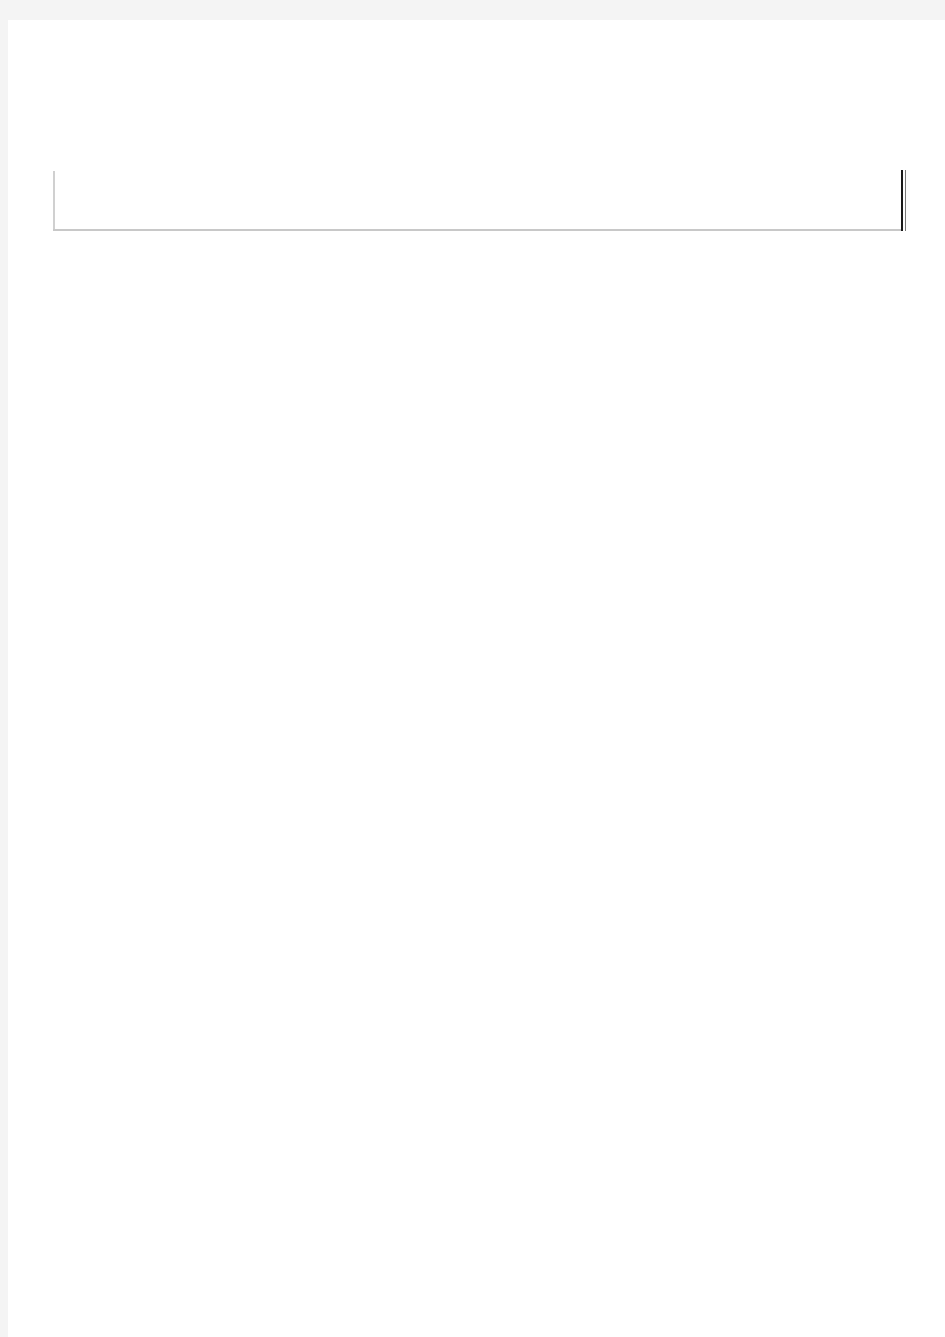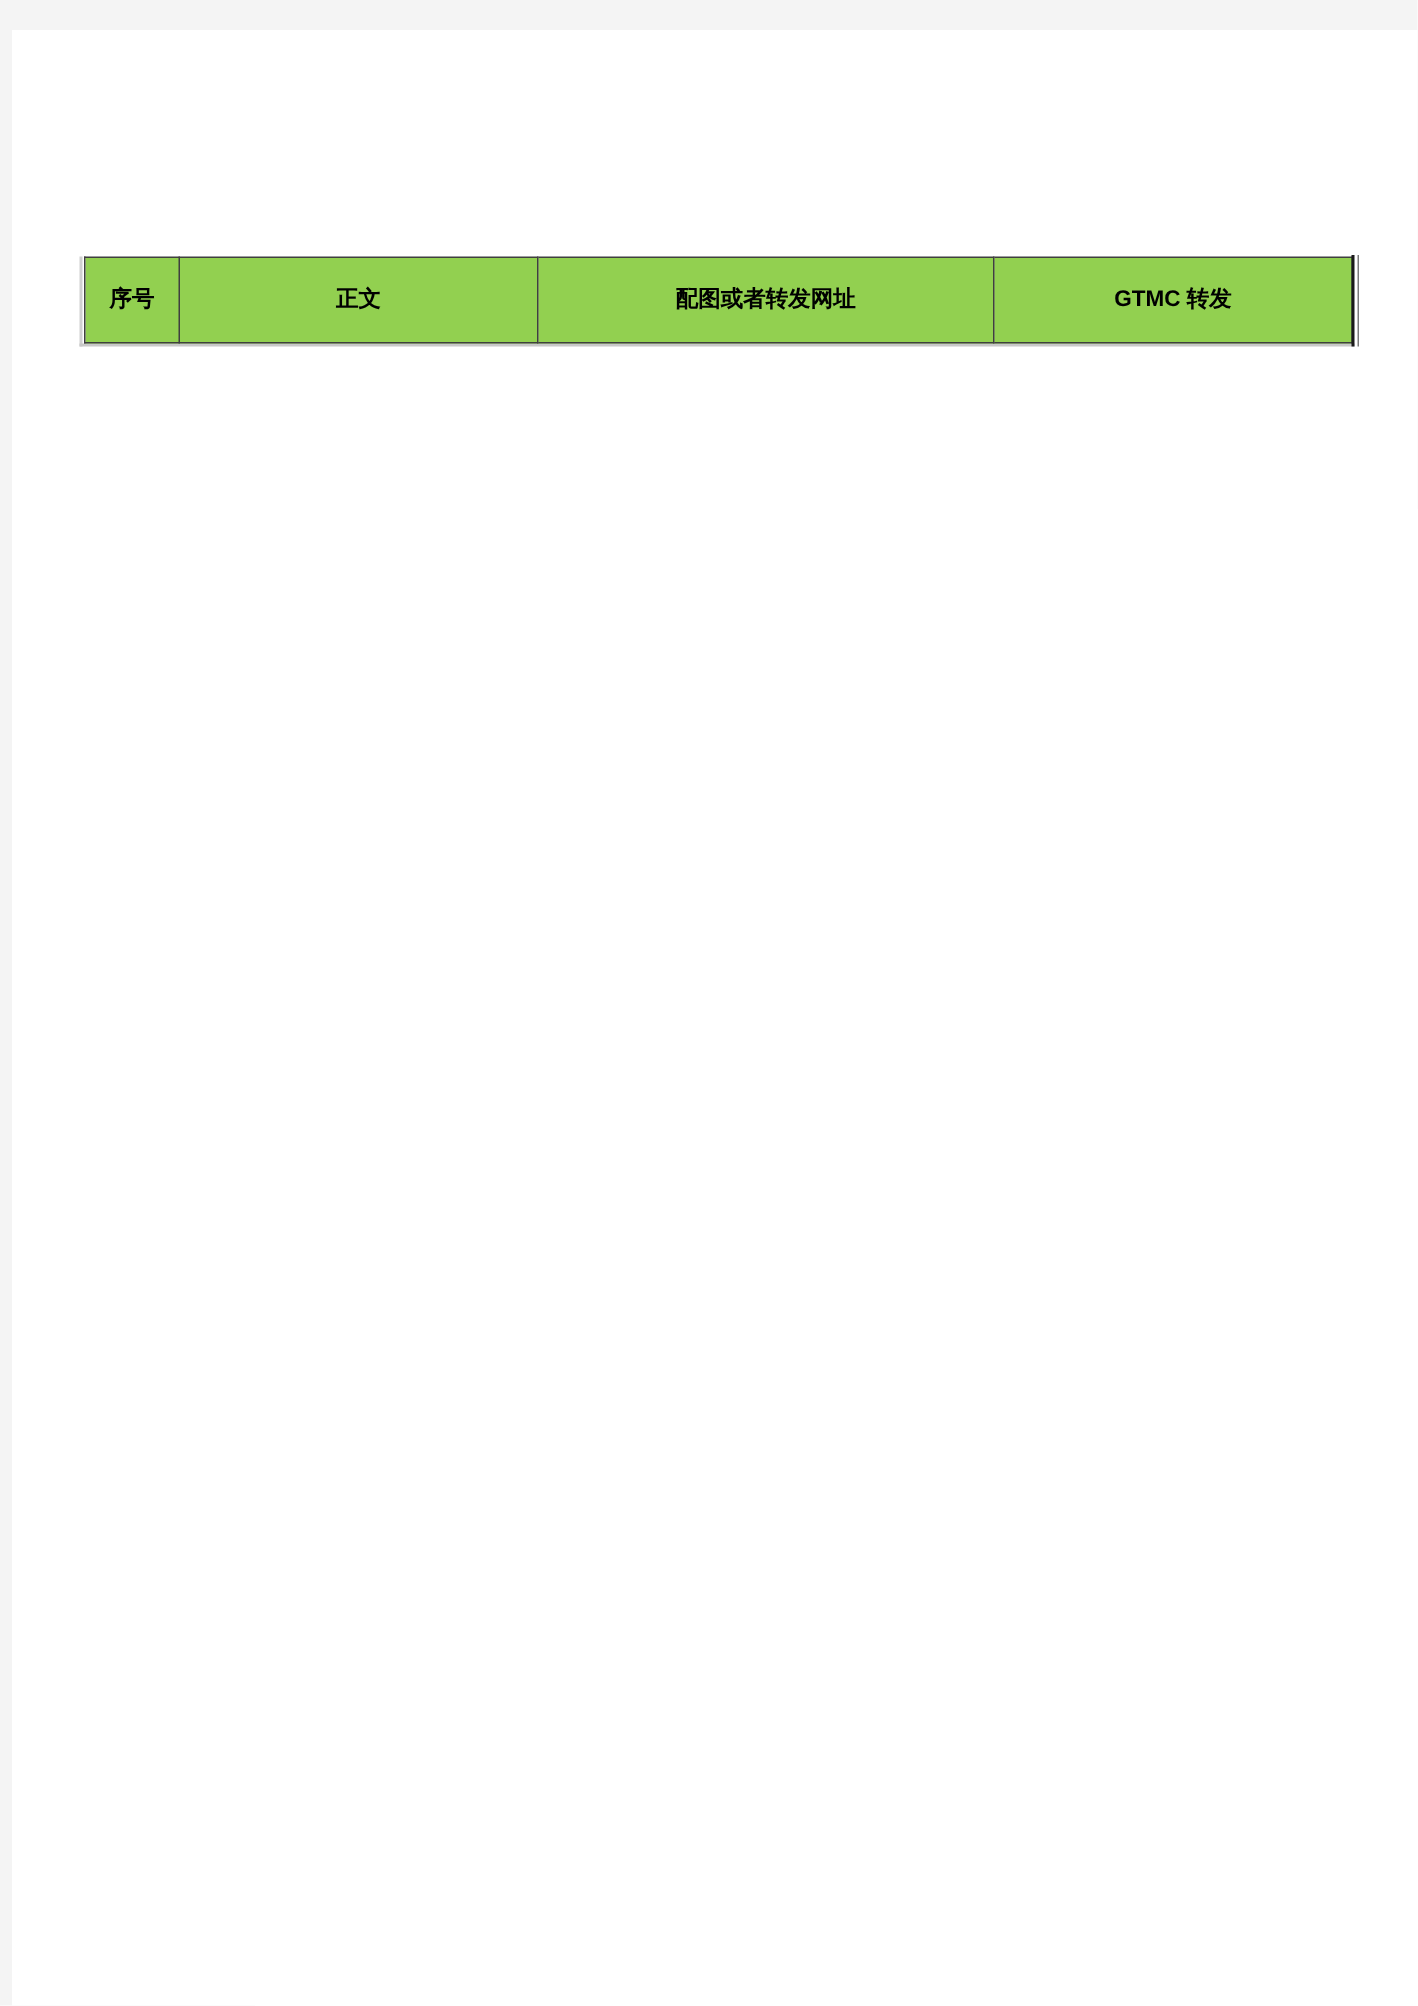--- a/index.html
+++ b/index.html
@@ -101,36 +101,19 @@
   col.c-share { width: 239px; }
 </style>
 </head>
 <body>
 
 <div id="page-sheet">
 
   <div id="table-bevel-left"></div>
   <div id="table-bevel-bottom"></div>
 
-  <table id="header-table">
-    <colgroup>
-      <col class="c-index">
-      <col class="c-body">
-      <col class="c-media">
-      <col class="c-share">
-    </colgroup>
-    <thead>
-      <tr>
-        <td>序号</td>
-        <td>正文</td>
-        <td>配图或者转发网址</td>
-        <td>GTMC 转发</td>
-      </tr>
-    </thead>
-    <tbody></tbody>
-  </table>
 
   <div id="pane-divider">
     <div class="rule-dark" style="left:0;"></div>
     <div class="rule-thin" style="left:4px;"></div>
   </div>
 
 </div>
 
 </body></html>

